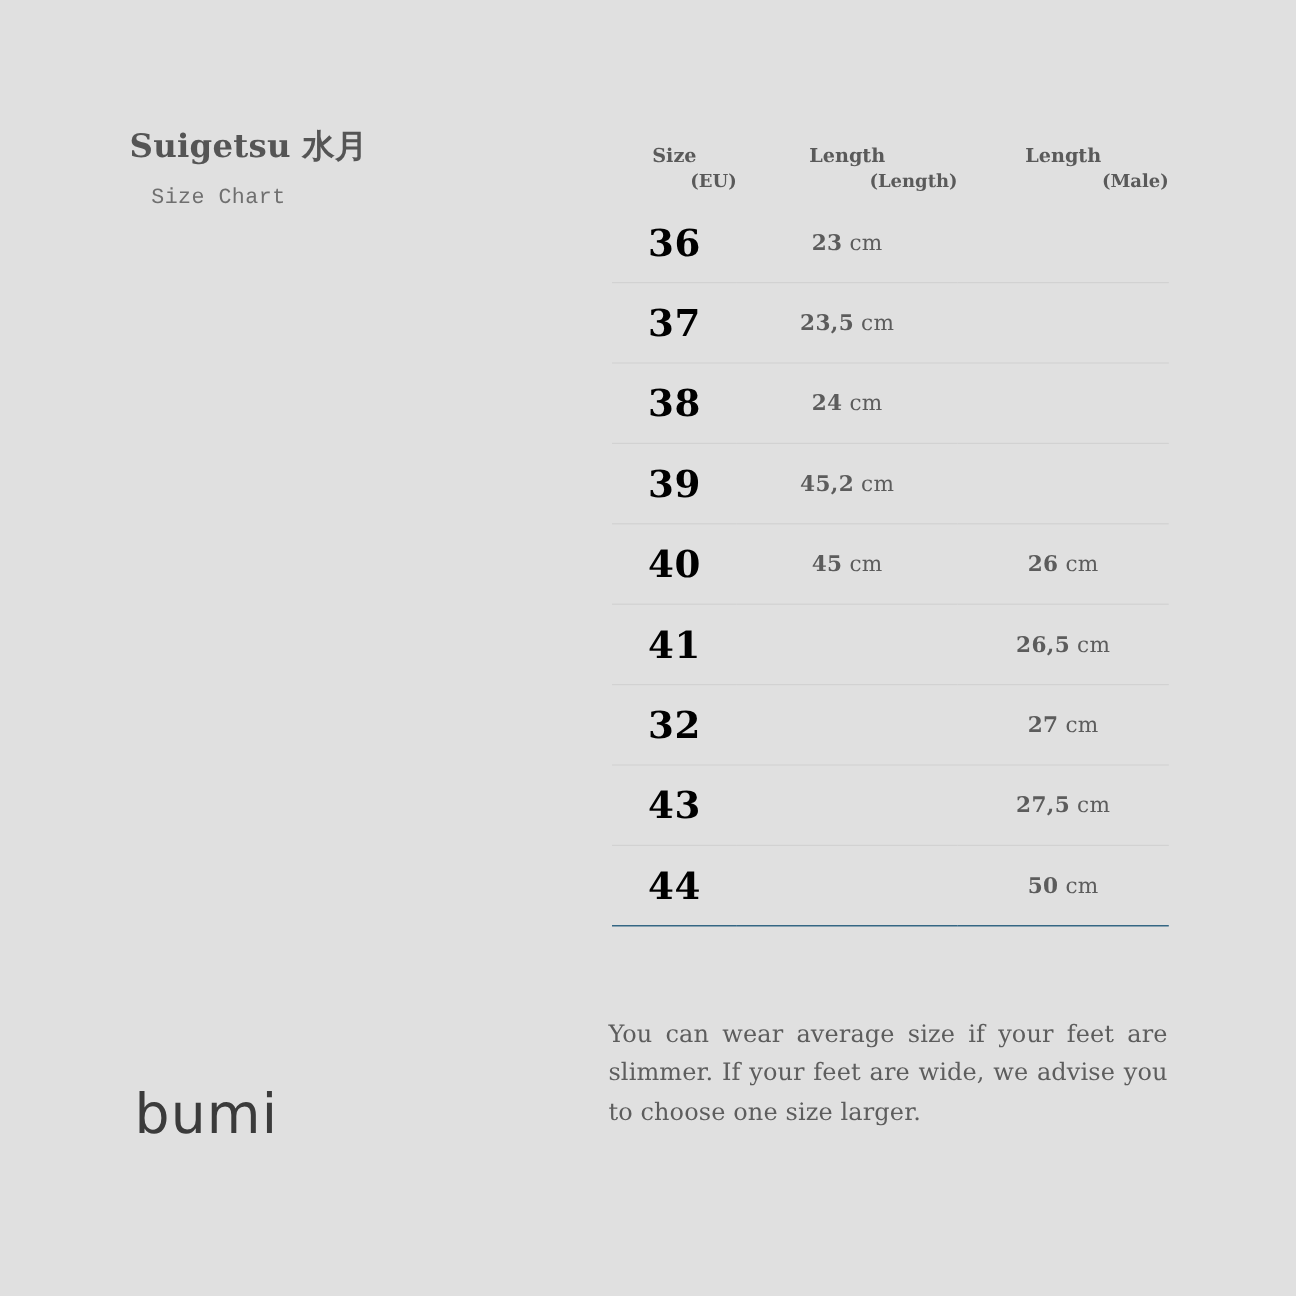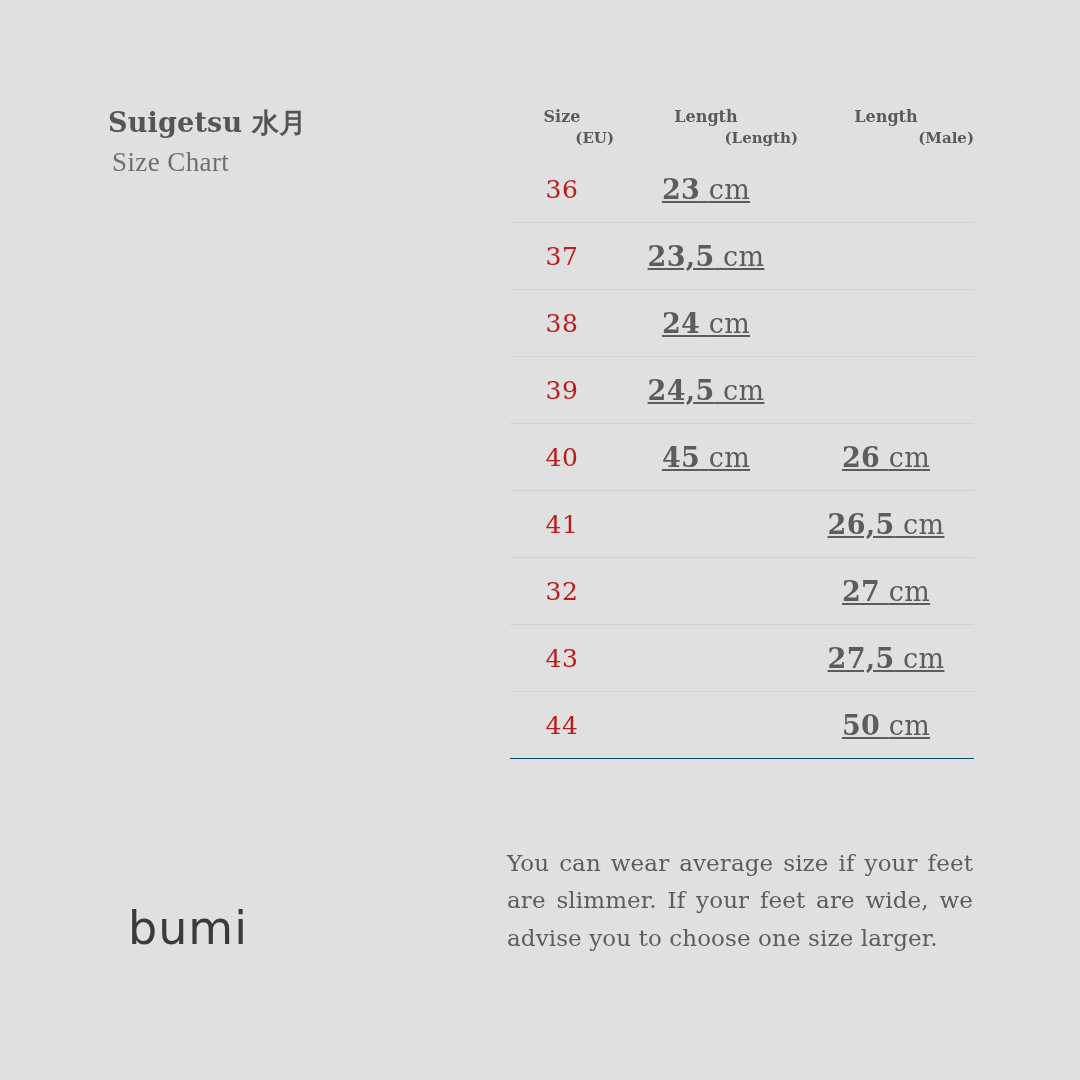--- a/index.html
+++ b/index.html
@@ -33,33 +33,33 @@
   .product-title {
     font-family: "DejaVu Serif", "Liberation Serif", serif;
     font-weight: 700;
     font-size: 27px;
     letter-spacing: 0.2px;
     color: #555555;
     margin: 0 0 10px 0;
     line-height: 1.1;
   }
   .chart-subtitle {
-    font-family: Liberation Serif, serif;
+    font-family: Liberation Mono, monospace;
     font-weight: 400;
-    font-size: 27px;
+    font-size: 18px;
     color: #6f6f6f;
-    margin: 4px;
+    margin: 18px;
     line-height: 1.1;
     letter-spacing: 0.4px;
   }
 
   
   .brand {
     position: absolute;
-    left: 128px;
+    left: 112px;
     top: 905px;
     width: 200px;
     height: 60px;
   }
   .brand-text {
     font-family: "DejaVu Sans", "Liberation Sans", sans-serif;
     font-size: 46px;
     color: #3b3b3b;
     letter-spacing: 1px;
     line-height: 1;
@@ -69,20 +69,21 @@
   .table-wrap {
     position: absolute;
     left: 510px;
     top: 105px;
     width: 464px;
   }
   table.size-table {
     border-collapse: collapse;
     width: 464px;
     table-layout: fixed;
+    margin-top: 13px;
   }
   table.size-table col.c-size   { width: 104px; }
   table.size-table col.c-female { width: 184px; }
   table.size-table col.c-male   { width: 176px; }
 
   table.size-table thead th {
     font-family: "DejaVu Serif", "Liberation Serif", serif;
     font-weight: 700;
     font-size: 16px;
     color: #5a5a5a;
@@ -102,49 +103,48 @@
     height: 36px;
   }
   table.size-table tbody tr:first-child td {
     border-top: none;
   }
   table.size-table tbody tr:last-child td {
     border-bottom: 1px solid #0c4a6e;
   }
   .cell-size {
     font-family: "DejaVu Serif", "Liberation Serif", serif;
-    font-weight: 400;
-    font-size: 25px;
-    color: #b91c1c;
+    font-weight: 700;
+    font-size: 31px;
+    color: #000000;
     letter-spacing: 0.5px;
   }
   .cell-len {
     font-family: "DejaVu Serif", "Liberation Serif", serif;
-    font-size: 27px;
+    font-size: 18px;
     color: #5c5c5c;
     white-space: nowrap;
-    text-decoration: underline;
   }
   .cell-len .num {
     font-weight: 700;
     letter-spacing: 0.3px;
   }
   .cell-len .unit {
     font-weight: 400;
     letter-spacing: 0.3px;
   }
 
   
   .note {
     position: absolute;
     left: 507px;
     top: 845px;
     width: 466px;
     font-family: "DejaVu Serif", "Liberation Serif", serif;
-    font-size: 23px;
+    font-size: 20px;
     line-height: 1.62;
     color: #5d5d5d;
     text-align: justify;
     letter-spacing: 0.1px;
   }
 </style>
 </head>
 <body>
 
 <div class="page">
@@ -192,21 +192,21 @@
           <td class="cell-len"><span class="num">23,5</span> <span class="unit">cm</span></td>
           <td class="cell-len"><span class="num"></span> <span class="unit"></span></td>
         </tr>
         <tr>
           <td class="cell-size">38</td>
           <td class="cell-len"><span class="num">24</span> <span class="unit">cm</span></td>
           <td class="cell-len"><span class="num"></span> <span class="unit"></span></td>
         </tr>
         <tr>
           <td class="cell-size">39</td>
-          <td class="cell-len"><span class="num">24,5</span> <span class="unit">cm</span></td>
+          <td class="cell-len"><span class="num">45,2</span> <span class="unit">cm</span></td>
           <td class="cell-len"><span class="num"></span> <span class="unit"></span></td>
         </tr>
         <tr>
           <td class="cell-size">40</td>
           <td class="cell-len"><span class="num">45</span> <span class="unit">cm</span></td>
           <td class="cell-len"><span class="num">26</span> <span class="unit">cm</span></td>
         </tr>
         <tr>
           <td class="cell-size">41</td>
           <td class="cell-len"><span class="num"></span> <span class="unit"></span></td>

